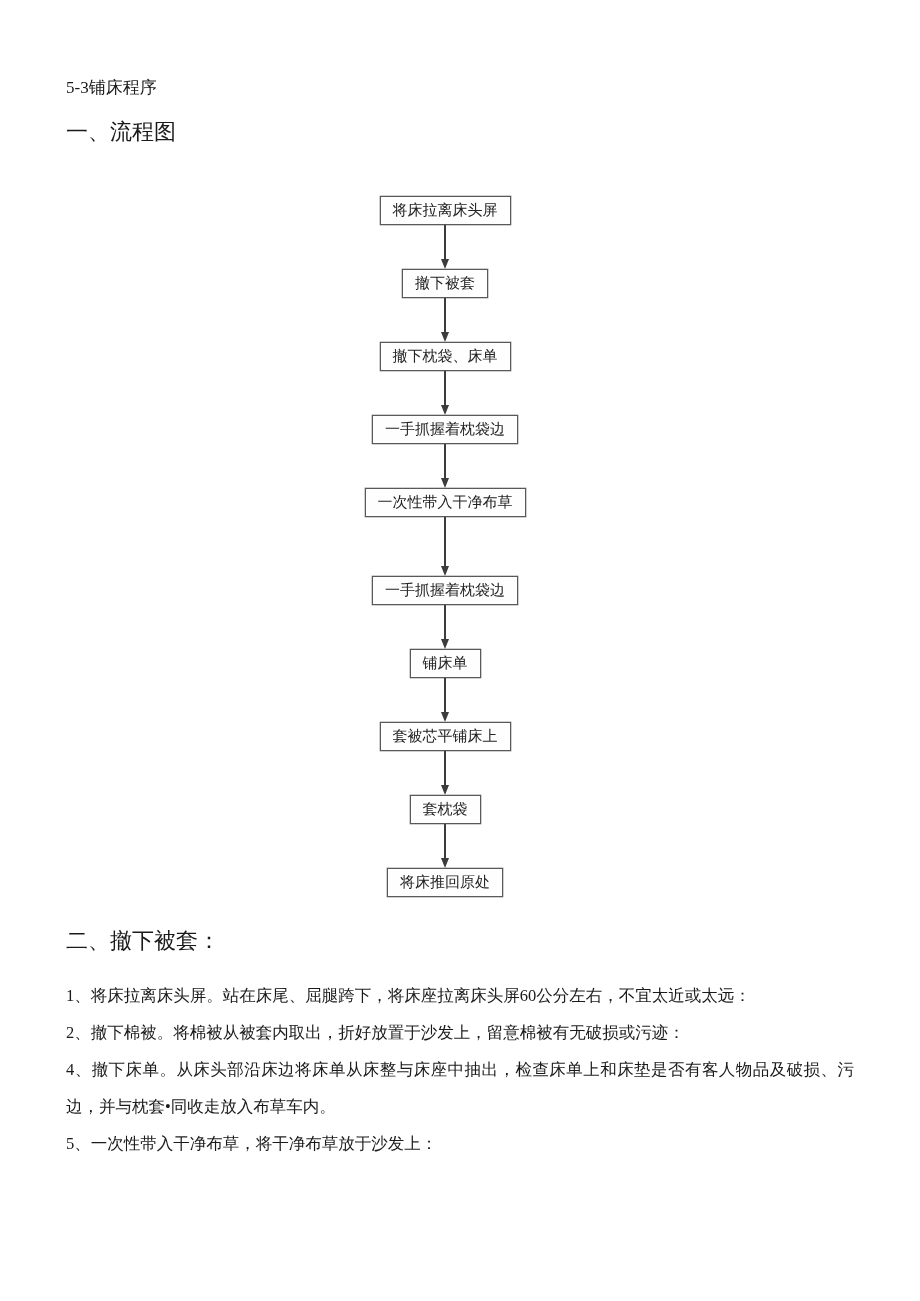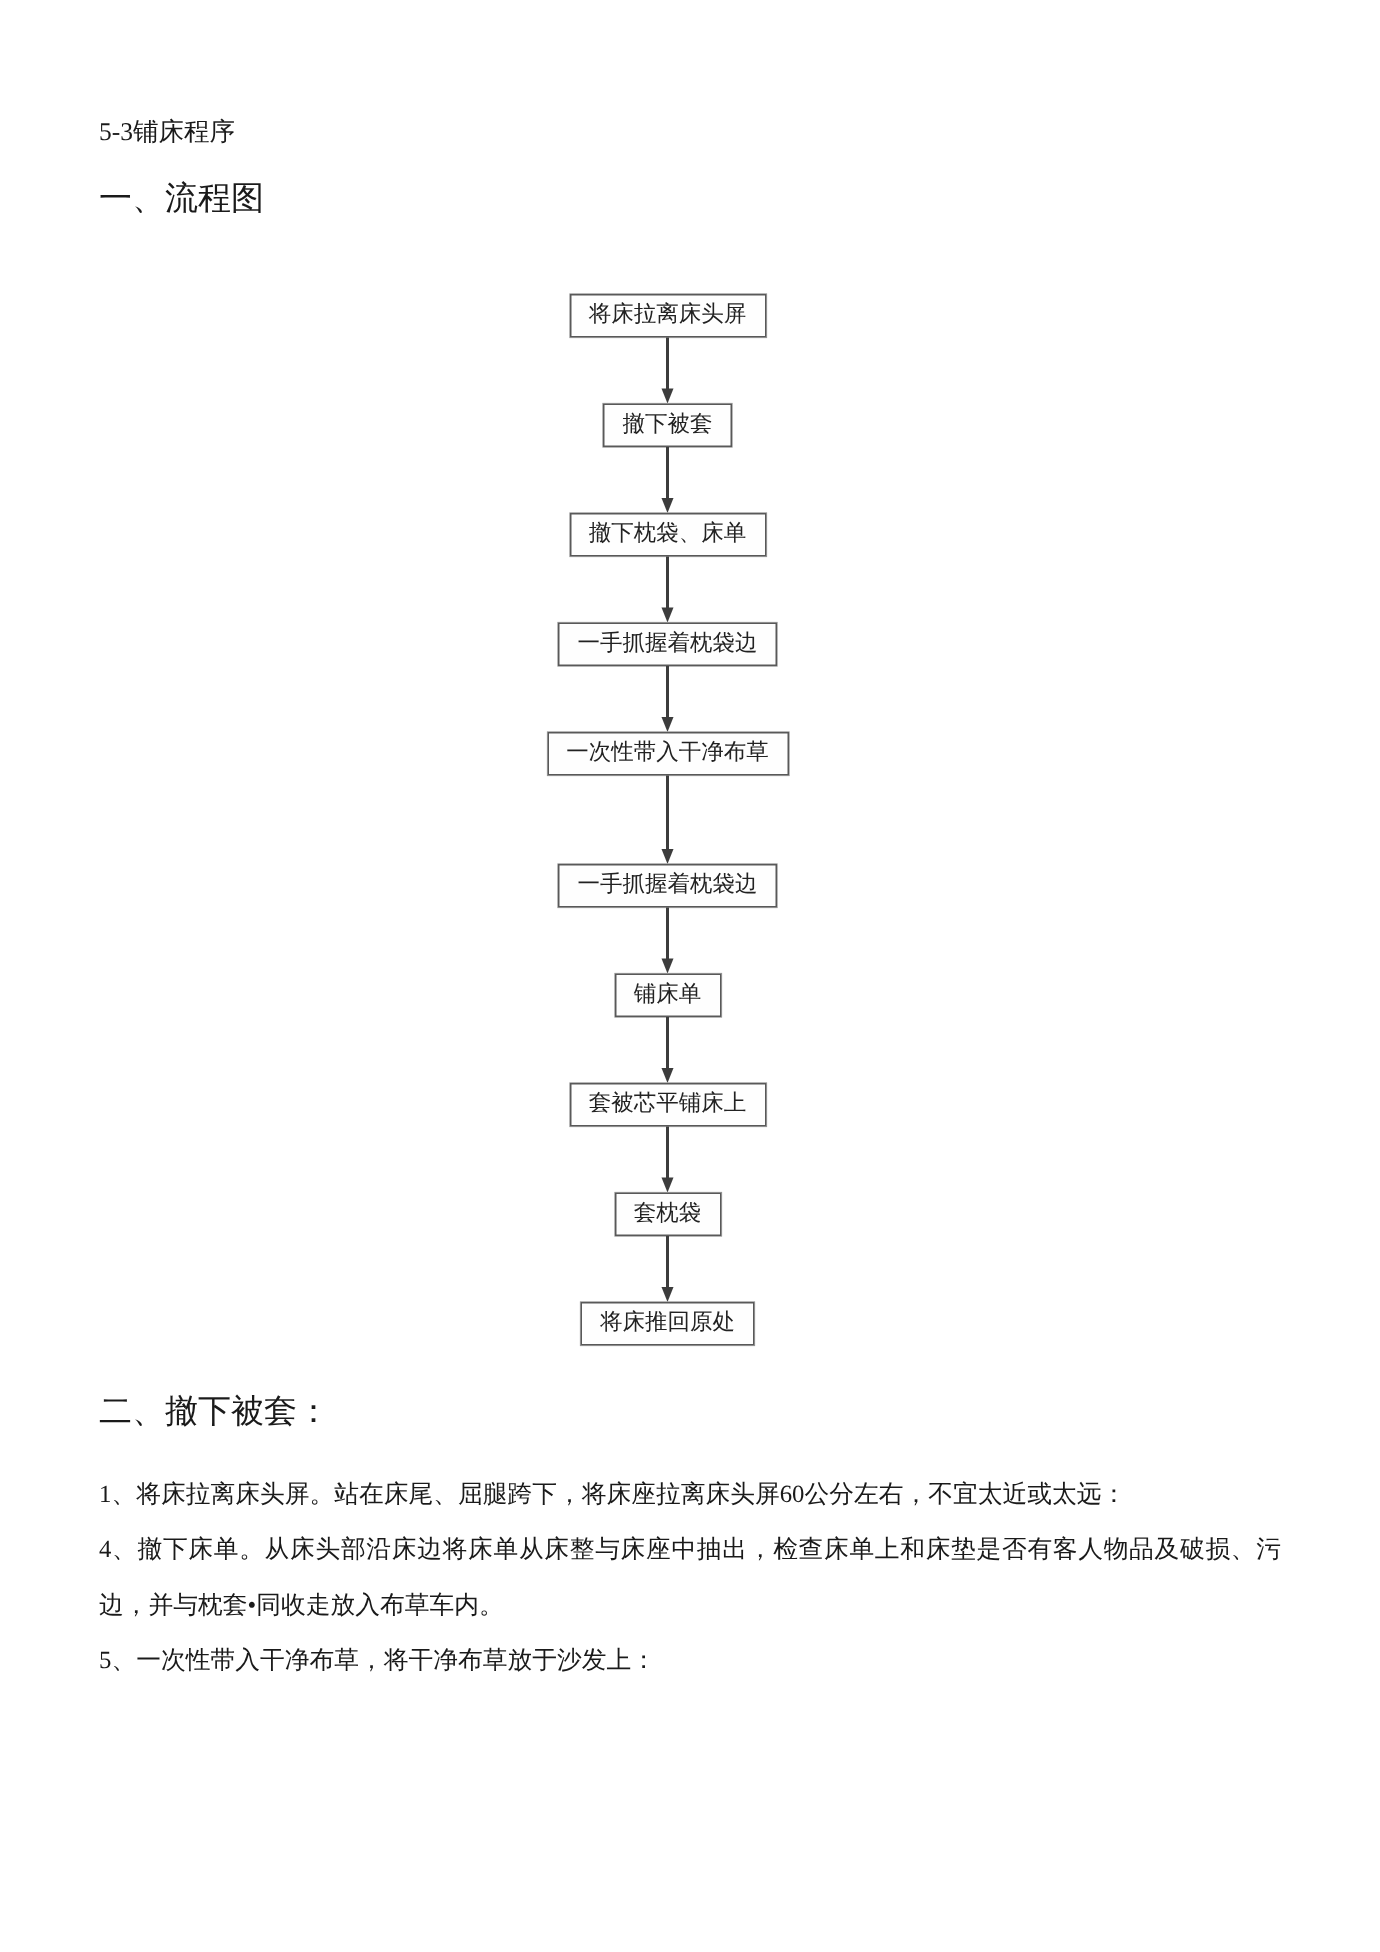--- a/index.html
+++ b/index.html
@@ -146,17 +146,18 @@
       </div>
 
     <div class="flow-box">将床推回原处</div>
 
   </div>
 
   <p class="section-heading">二、撤下被套：</p>
 
   <div class="instructions">
     <p class="instruction">1、将床拉离床头屏。站在床尾、屈腿跨下，将床座拉离床头屏60公分左右，不宜太近或太远：</p>
+    <p class="instruction">2、撤下棉被。将棉被从被套内取出，折好放置于沙发上，留意棉被有无破损或污迹：</p>
     <p class="instruction">4、撤下床单。从床头部沿床边将床单从床整与床座中抽出，检查床单上和床垫是否有客人物品及破损、污边，并与枕套•同收走放入布草车内。</p>
     <p class="instruction">5、一次性带入干净布草，将干净布草放于沙发上：</p>
   </div>
 
 </div>
 
 </body></html>

